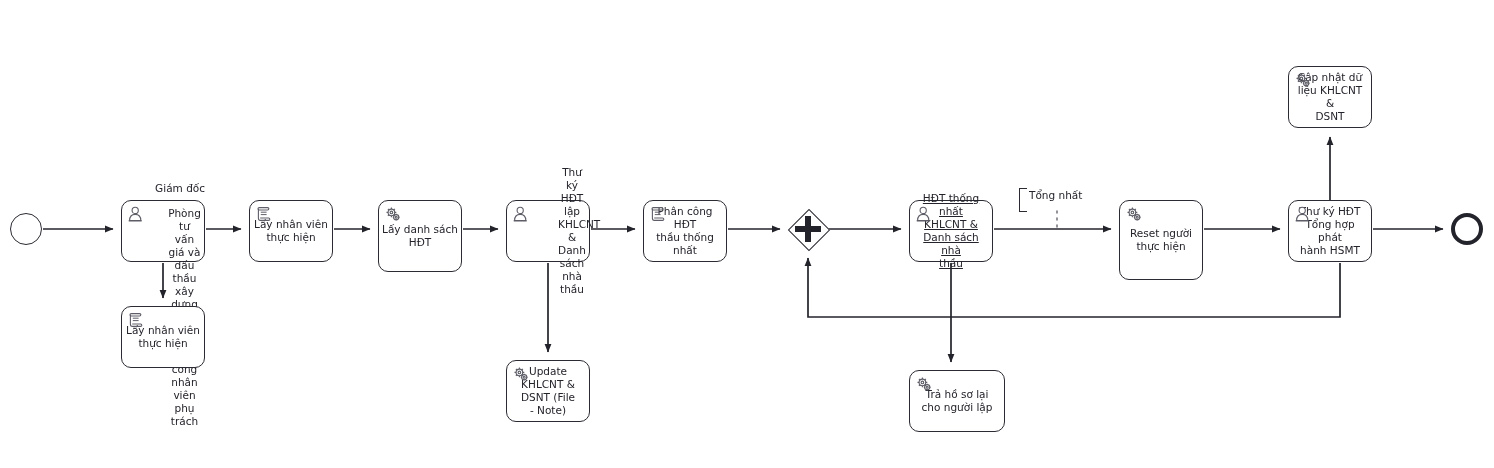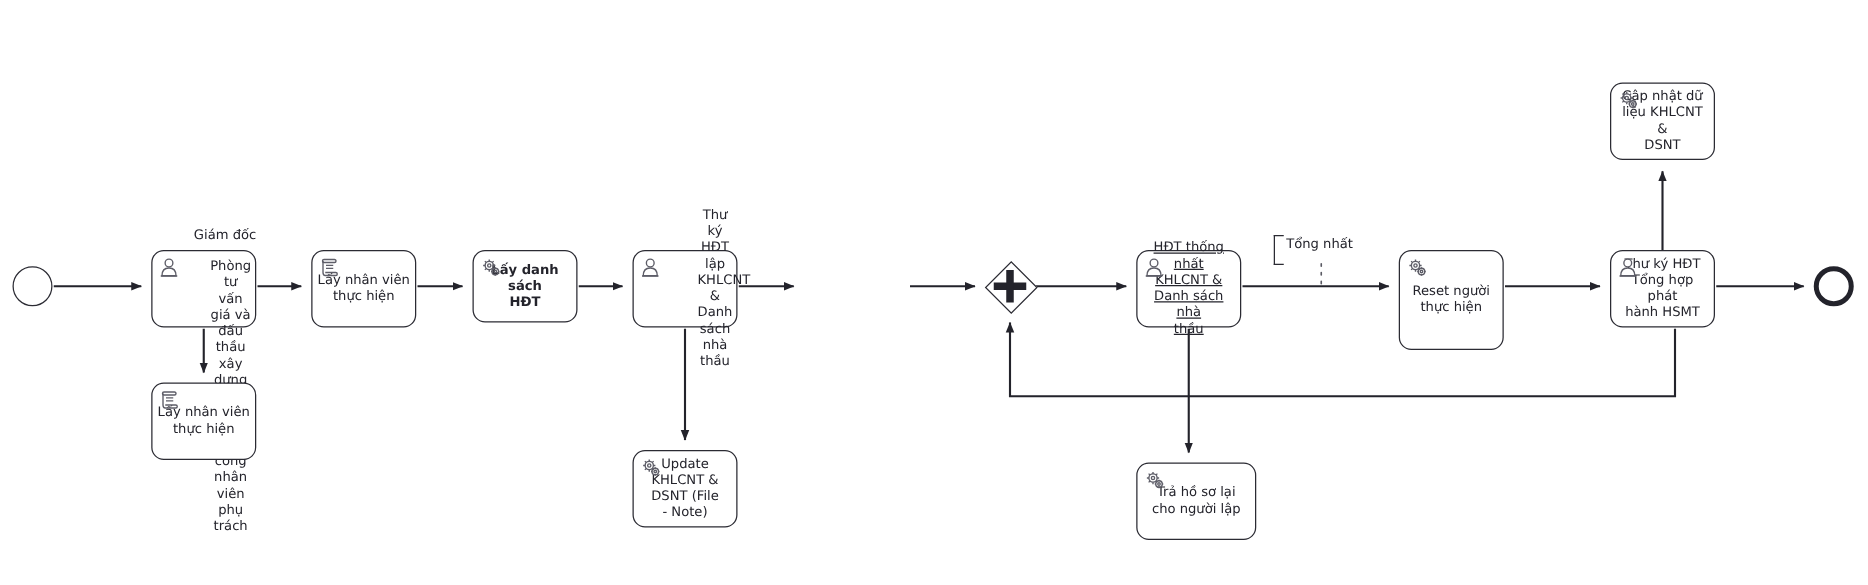--- a/index.html
+++ b/index.html
@@ -225,21 +225,21 @@
         <path d="M4.2,2.6 C2.6,2.6 2.6,5.0 4.2,5.0 L12.6,5.0 C14.2,5.0 14.2,2.6 12.6,2.6 Z" fill="none" stroke="#5e5e68" stroke-width="1.1"></path>
         <path d="M3.4,3.8 L3.4,13.0 C3.4,15.4 5.2,15.4 5.2,15.4 L13.6,15.4
                  C15.2,15.4 15.2,13.0 13.6,13.0 L5.2,13.0" fill="none" stroke="#5e5e68" stroke-width="1.1"></path>
         <path d="M5.8,7.2 L11.6,7.2 M5.8,9.6 L11.6,9.6" stroke="#5e5e68" stroke-width="1"></path>
       </svg>
     </span>
     <span class="tlabel">Lấy nhân viên
 thực hiện</span>
   </div>
 
-  <div class="task" style="left:378px; top:200px; width:84px; height:58px;font-weight:bold;">
+  <div class="task" style="left:378px; top:200px; width:84px; height:72px;">
     <span class="task-icon">
       <svg viewBox="0 0 18 18" width="18" height="18">
         <g fill="none" stroke="#5e5e68" stroke-width="1.1">
           <circle cx="7.4" cy="7.4" r="3.3"></circle>
           <circle cx="7.4" cy="7.4" r="1.3"></circle>
           <path d="M7.4,2.5 L7.4,4.1 M7.4,10.7 L7.4,12.3 M2.5,7.4 L4.1,7.4
                    M10.7,7.4 L12.3,7.4 M3.9,3.9 L5.1,5.1 M9.7,9.7 L10.9,10.9
                    M10.9,3.9 L9.7,5.1 M5.1,9.7 L3.9,10.9"></path>
           <circle cx="12.2" cy="12.2" r="2.6"></circle>
           <circle cx="12.2" cy="12.2" r="1"></circle>
@@ -281,20 +281,32 @@
                    M14.5,12.2 L15.6,12.2"></path>
         </g>
       </svg>
     </span>
     <span class="tlabel">Update
 KHLCNT &amp;
 DSNT (File
 - Note)</span>
   </div>
 
+  <div class="task" style="left:643px; top:200px; width:84px; height:62px;">
+    <span class="task-icon">
+      <svg viewBox="0 0 18 18" width="18" height="18">
+        <path d="M4.2,2.6 C2.6,2.6 2.6,5.0 4.2,5.0 L12.6,5.0 C14.2,5.0 14.2,2.6 12.6,2.6 Z" fill="none" stroke="#5e5e68" stroke-width="1.1"></path>
+        <path d="M3.4,3.8 L3.4,13.0 C3.4,15.4 5.2,15.4 5.2,15.4 L13.6,15.4
+                 C15.2,15.4 15.2,13.0 13.6,13.0 L5.2,13.0" fill="none" stroke="#5e5e68" stroke-width="1.1"></path>
+        <path d="M5.8,7.2 L11.6,7.2 M5.8,9.6 L11.6,9.6" stroke="#5e5e68" stroke-width="1"></path>
+      </svg>
+    </span>
+    <span class="tlabel">Phân công HĐT
+thầu thống nhất</span>
+  </div>
 
   <div class="gateway" style="left:788px; top:209px;">
     <span class="diamond"></span>
     <span class="plus-h"></span>
     <span class="plus-v"></span>
   </div>
 
   <div class="task" style="left:909px; top:200px; width:84px; height:62px;text-decoration:underline;">
     <span class="task-icon">
       <svg viewBox="0 0 18 18" width="18" height="18">

